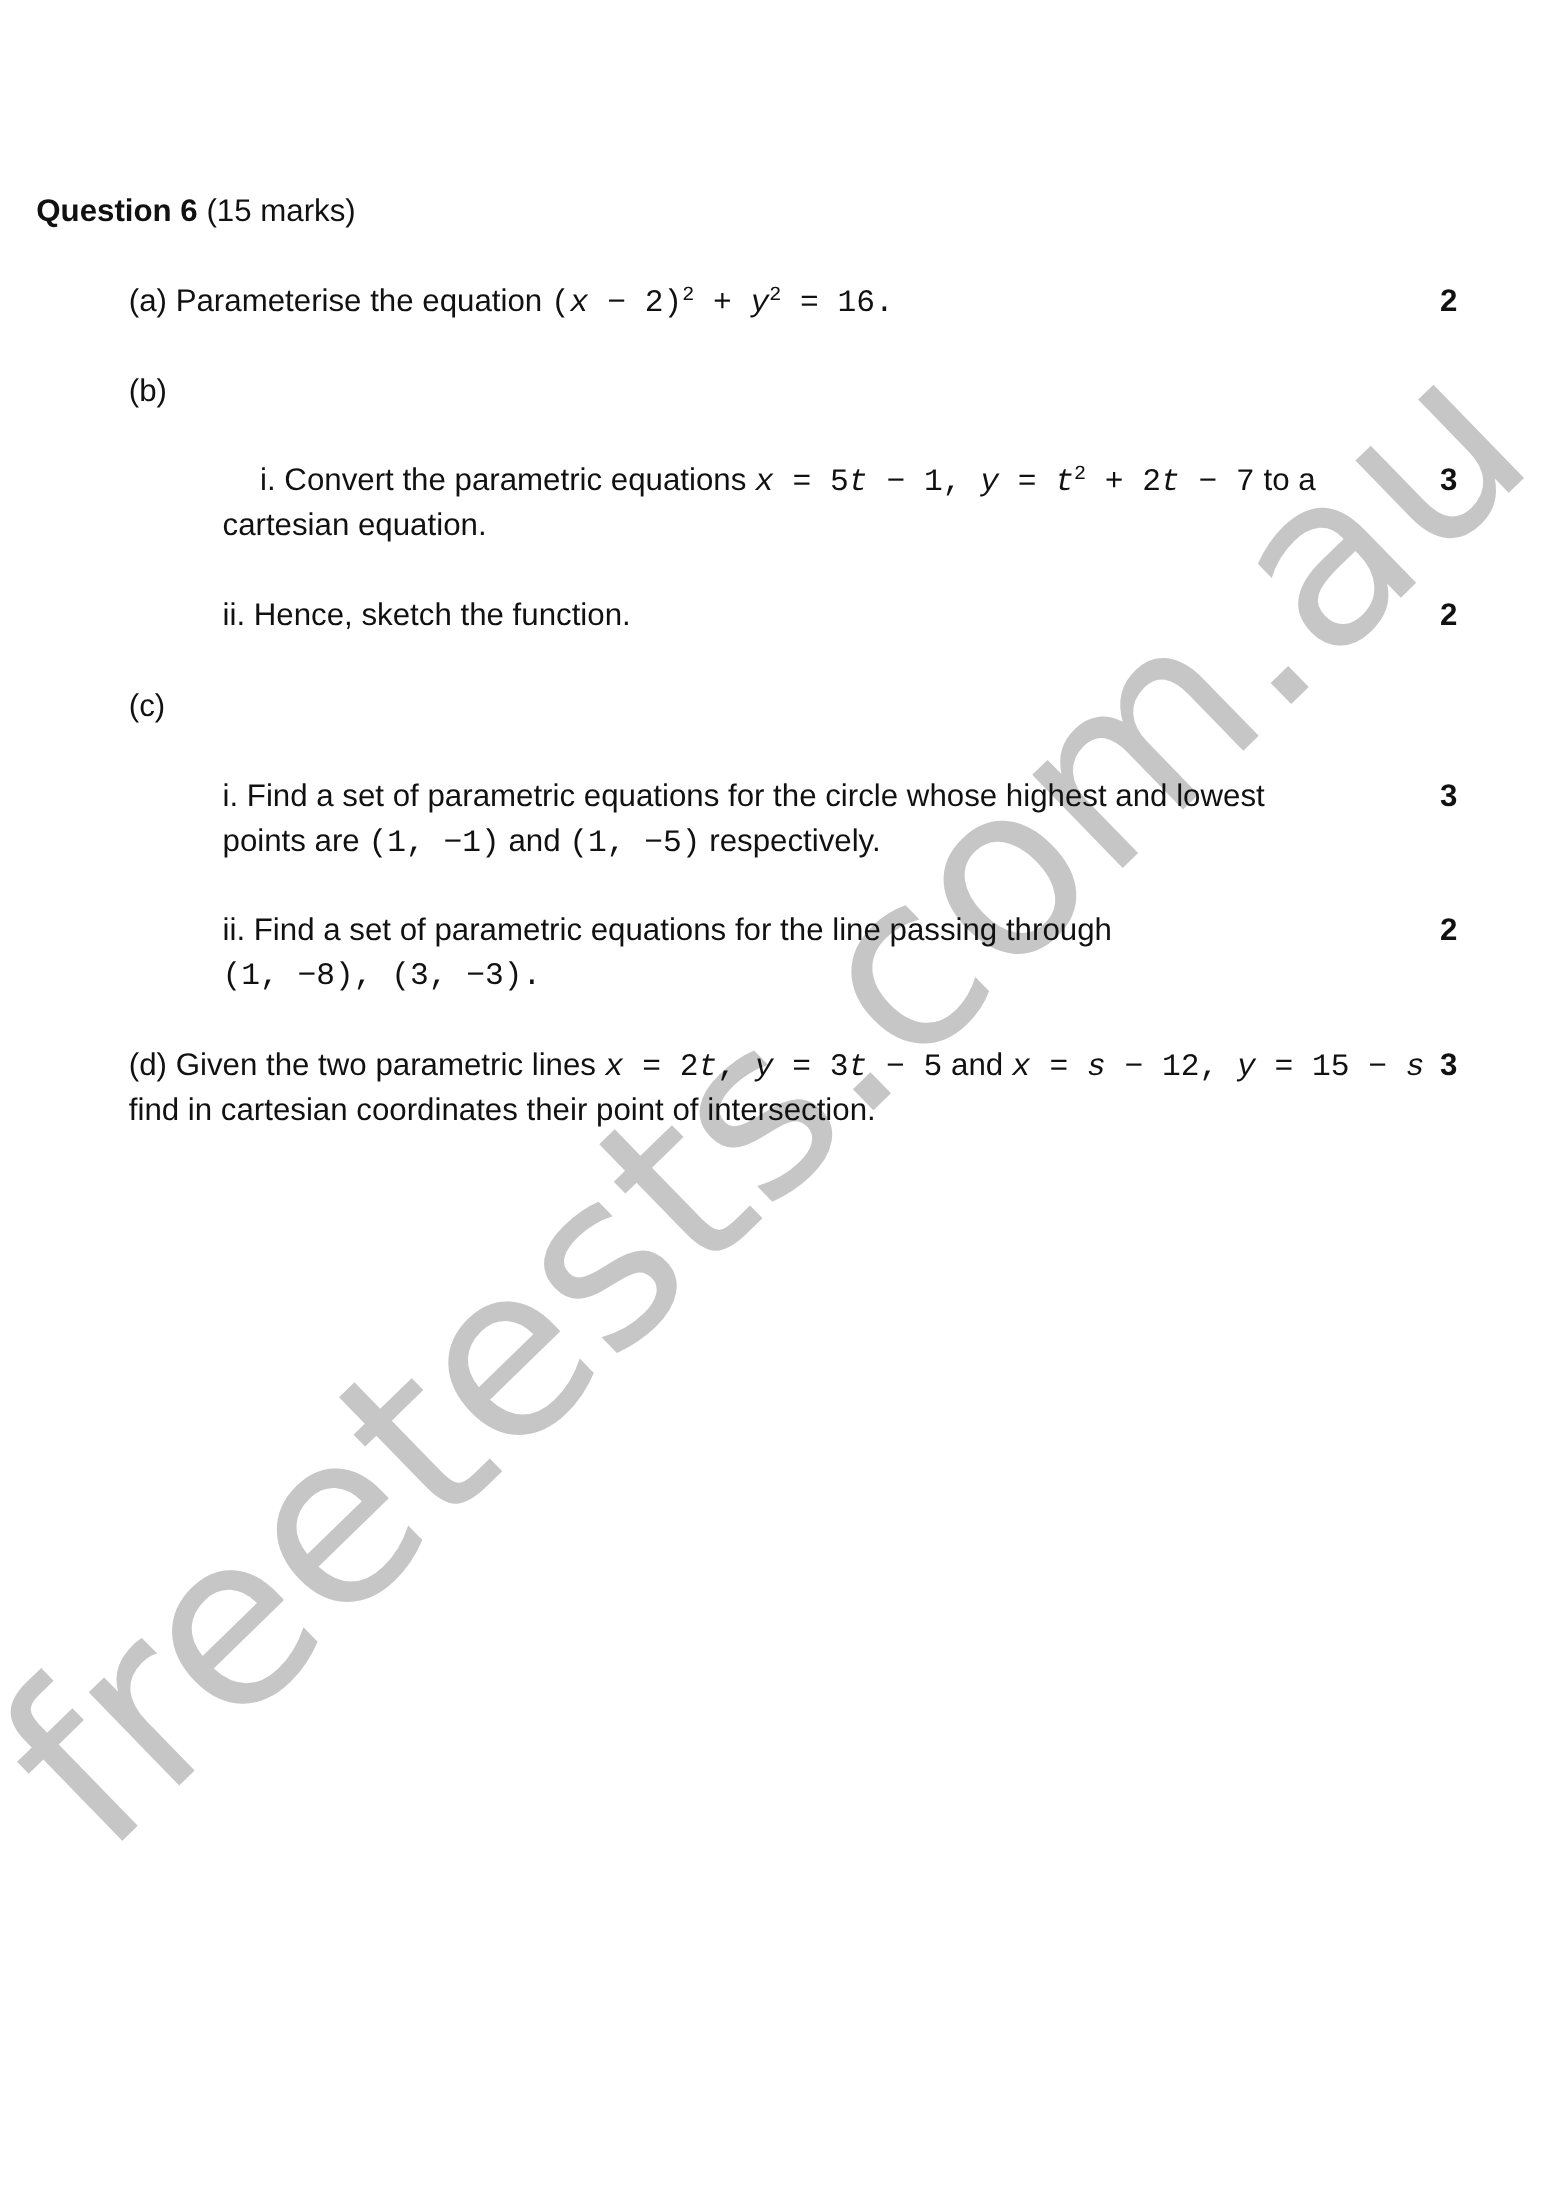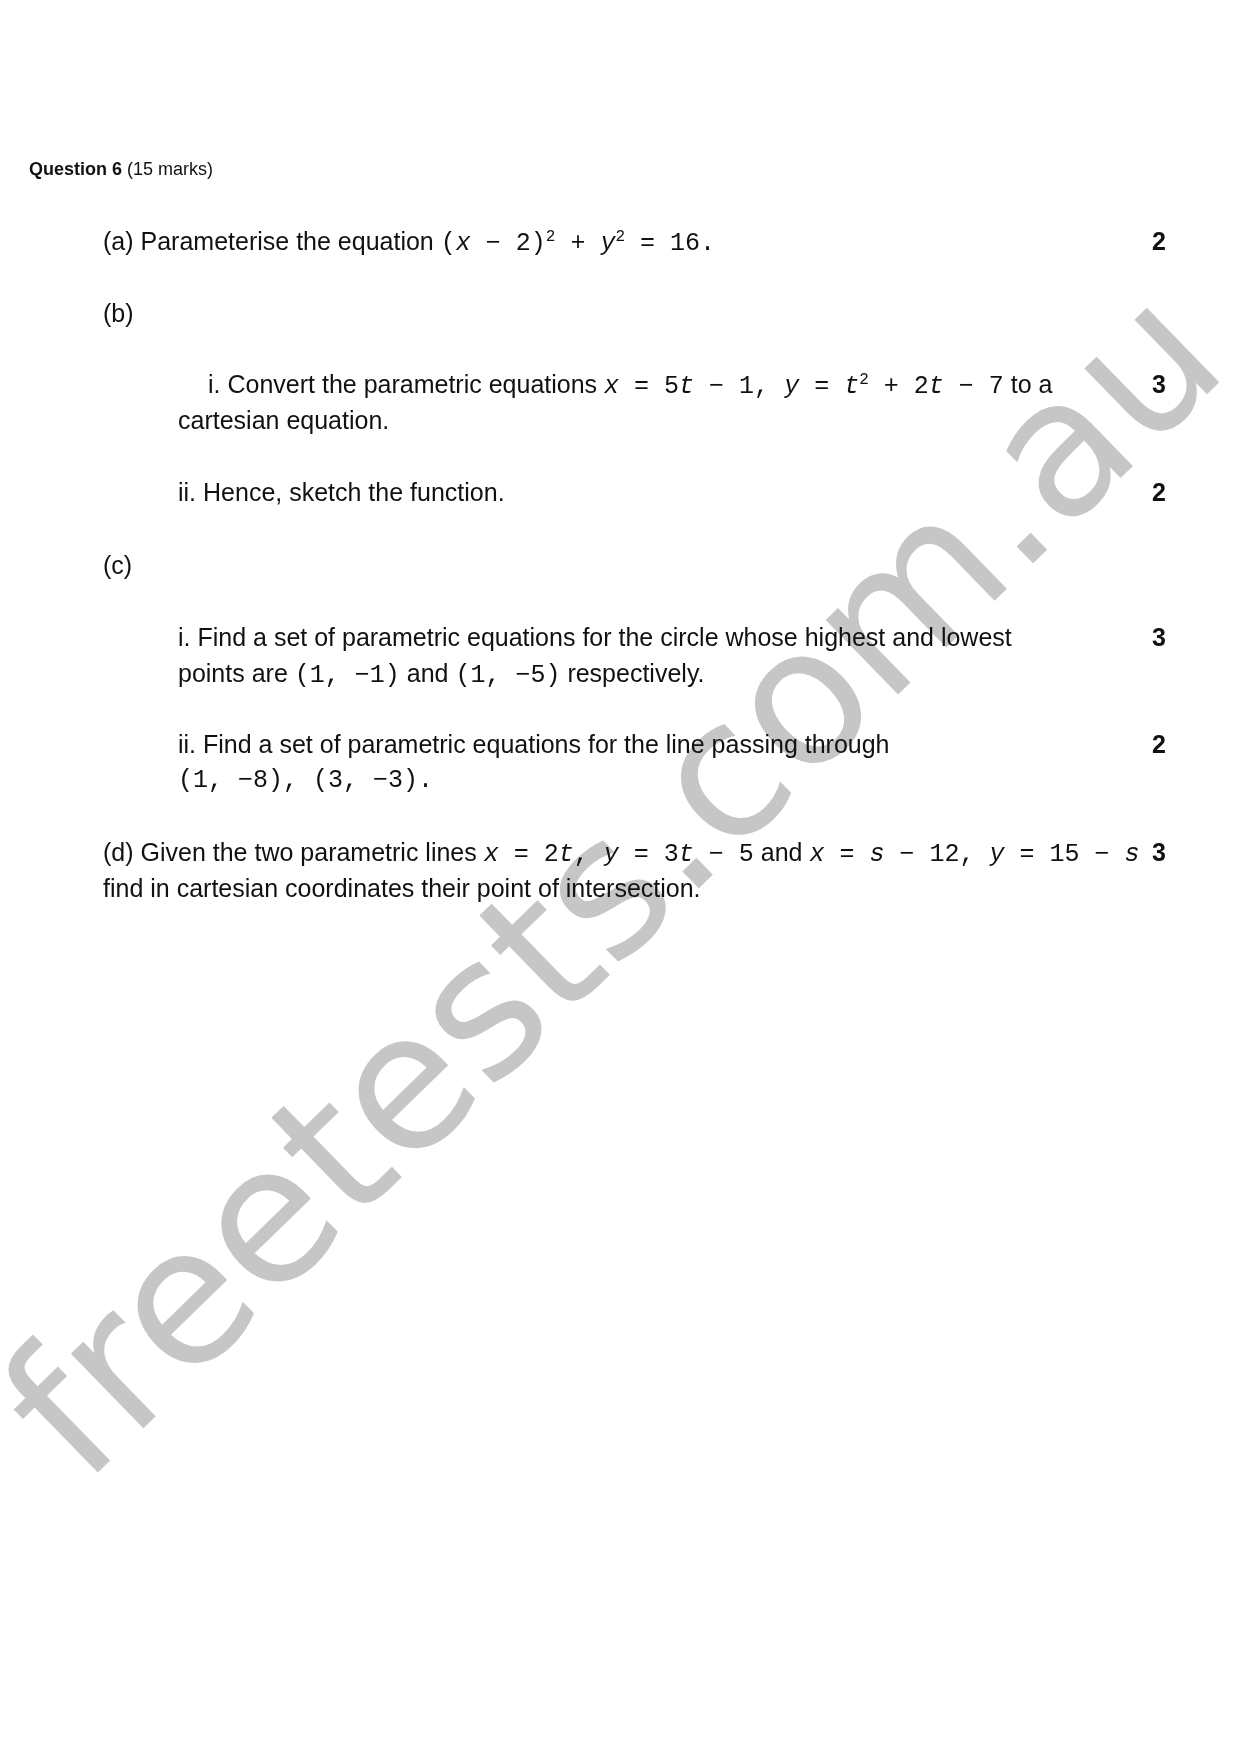--- a/index.html
+++ b/index.html
@@ -6,21 +6,21 @@
   body { width: 1241px; height: 1755px; position: relative; overflow: hidden;
          font-family: "Liberation Sans", "DejaVu Sans", sans-serif; color: #111111; }
   .watermark {
     position: absolute; left: 612px; top: 882px;
     transform: translate(-50%, -50%) rotate(-44.2deg);
     font-family: "DejaVu Sans", "Liberation Sans", sans-serif;
     font-size: 190px; color: #c6c6c6; white-space: nowrap; letter-spacing: 0px;
     z-index: 0; user-select: none; line-height: 1;
   }
   .line { position: absolute; white-space: nowrap; font-size: 25px; line-height: 36px; z-index: 1; }
-  .heading { left: 29px; top: 151px; font-size: 18px; }
+  .heading { left: 29px; top: 151px; font-size: 25px; }
   .heading b { font-weight: bold; }
   .math { font-family: Liberation Mono, monospace; font-size: 25px; }
   .math i { font-style: italic; }
   .mark { position: absolute; left: 1152px; font-weight: bold; font-size: 25px; line-height: 36px; z-index: 1; }
   sup { font-size: 16px; vertical-align: 9px; line-height: 0; }
 </style>
 </head>
 <body>
 
 <div class="watermark">freetests.com.au</div>

